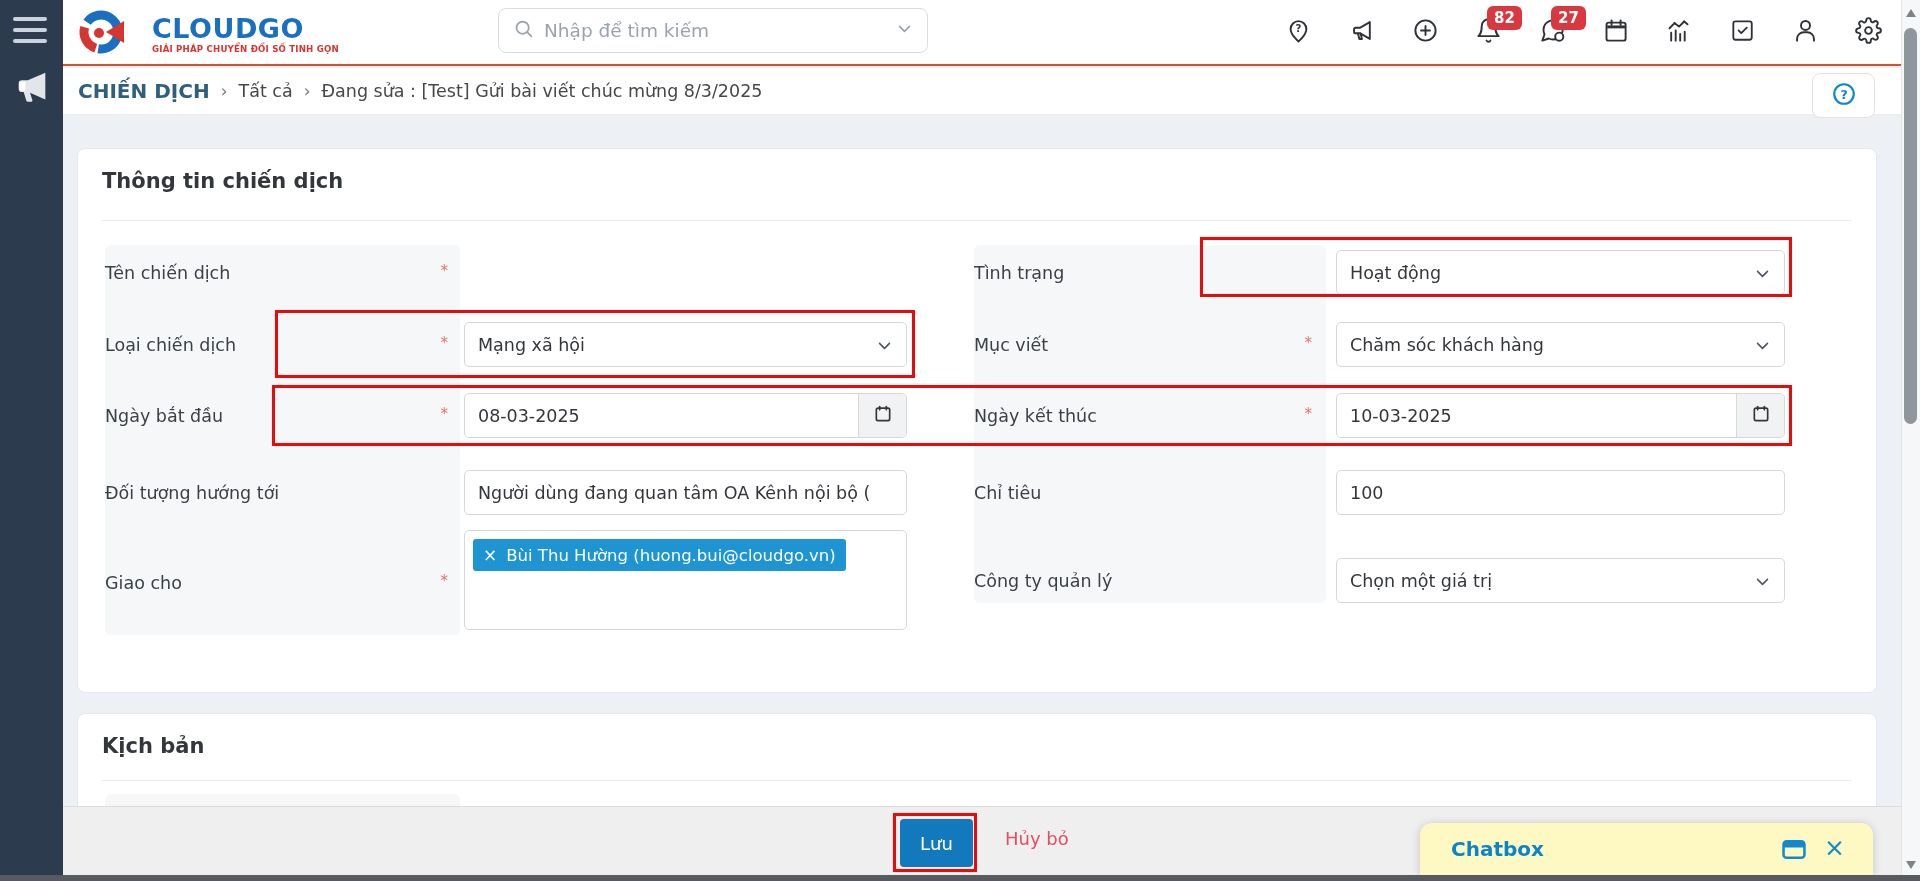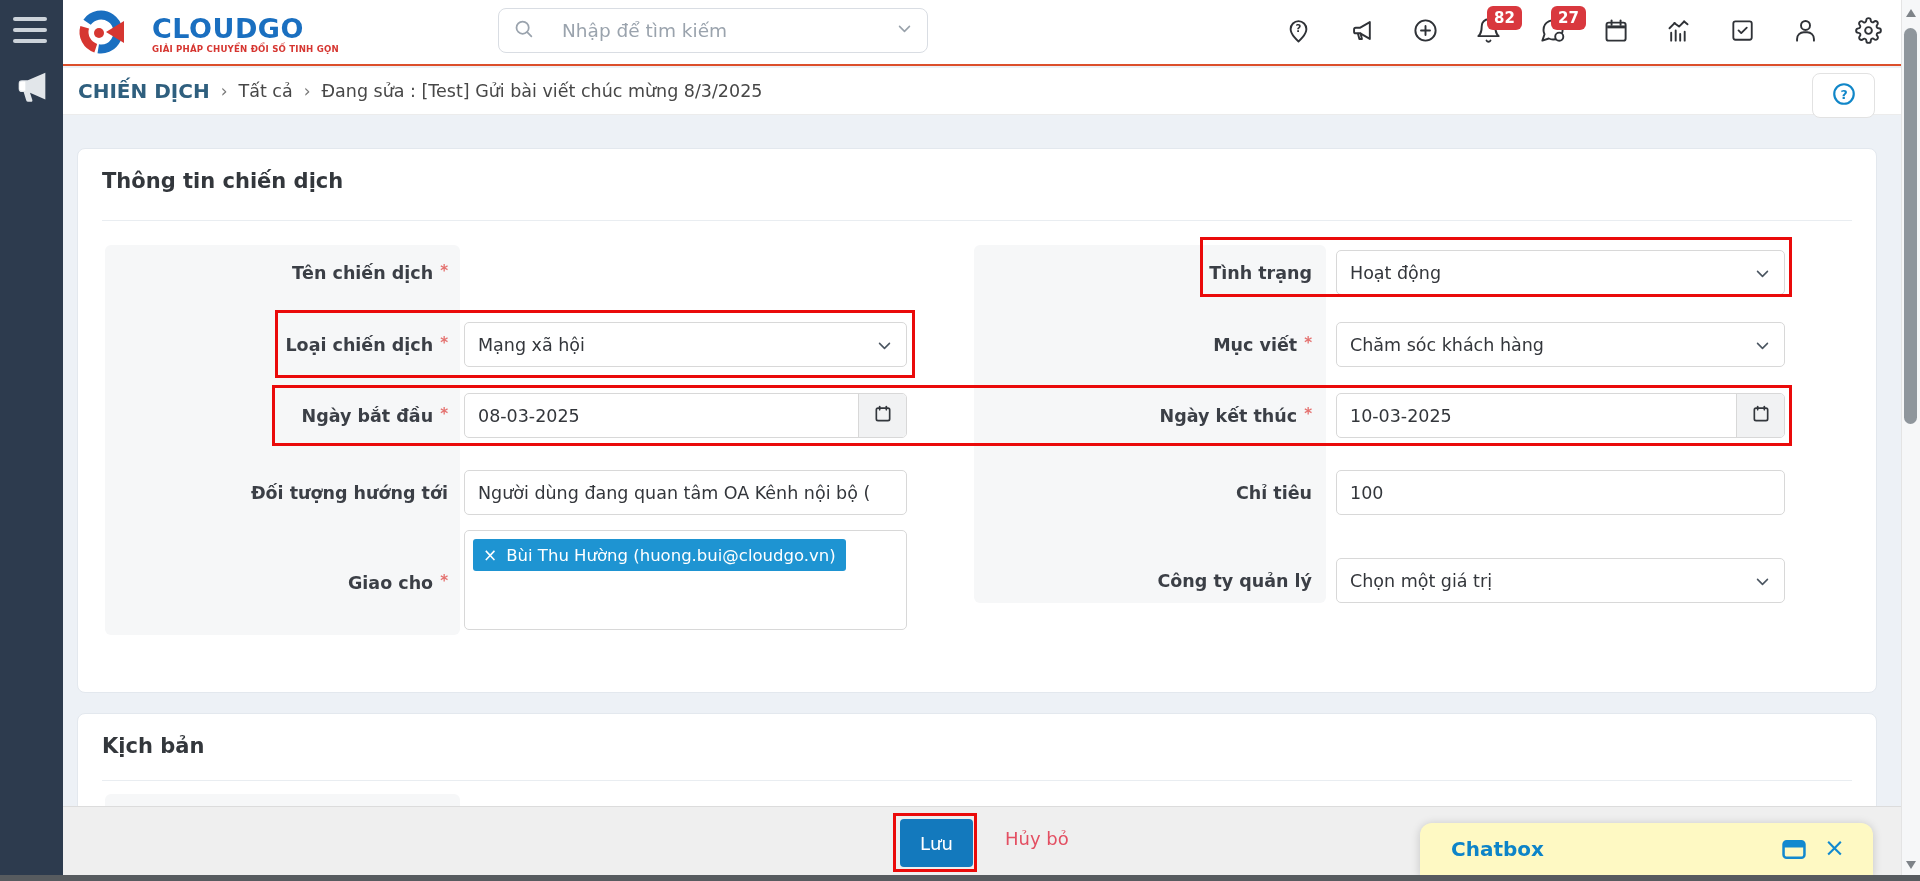--- a/index.html
+++ b/index.html
@@ -11,21 +11,21 @@
   .hamburger { position:absolute; left:13px; top:17px; width:36px; height:32px; cursor:pointer; }
   .hamburger .bar { width:34px; height:4px; border-radius:2px; background:#ccd3da; margin-bottom:7px; }
   .side-item { position:absolute; left:9px; top:66px; width:46px; height:46px; display:flex; align-items:center; justify-content:center; }
 
   
   .header { position:absolute; left:63px; top:0; width:1838px; height:66px; background:#fff; border-bottom:2px solid #dc4f2b; z-index:15; }
   .logo { position:absolute; left:12px; top:6px; display:flex; align-items:center; gap:25px; cursor:pointer; }
   .logo-text .name { font-size:27px; font-weight:800; color:#1a6fc0; letter-spacing:.5px; line-height:27px; }
   .logo-text .tagline { font-size:8.6px; font-weight:700; color:#d63631; letter-spacing:.2px; margin-top:2px;text-align:center; }
 
-  .search { position:absolute; left:435px; top:8px; width:430px; height:45px; border:1px solid #d9dde3; border-radius:8px; display:flex; align-items:center; padding:0 14px; gap:28px; background:#fff; }
+  .search { position:absolute; left:435px; top:8px; width:430px; height:45px; border:1px solid #d9dde3; border-radius:8px; display:flex; align-items:center; padding:0 14px; gap:10px; background:#fff; }
   .search input { flex:1; border:none; outline:none; font-size:18.5px; color:#333; font-family:inherit; background:transparent; }
   .search input::placeholder { color:#9aa3ad; }
 
   .hicon { position:absolute; top:15px; width:34px; height:34px; display:flex; align-items:center; justify-content:center; cursor:pointer; }
   .hicon svg { stroke:#2f3237; fill:none; stroke-width:1.7; stroke-linecap:round; stroke-linejoin:round; }
   .badge { position:absolute; top:6px; height:24px; padding:0 7px; background:#d9383e; border-radius:6px; color:#fff; font-size:15px; font-weight:700; display:flex; align-items:center; z-index:2; }
 
   
   .breadbar { position:absolute; left:63px; top:68px; width:1838px; height:47px; background:#fff; border-bottom:1px solid #ececec; display:flex; align-items:center; padding-left:15px; }
   .bc-root { font-size:20px; font-weight:700; color:#2f5f7e; cursor:pointer; }
@@ -35,21 +35,21 @@
   .help-btn { position:absolute; left:1749px; top:5px; width:63px; height:45px; background:#fff; border:1px solid #e2e2e2; border-radius:8px; display:flex; align-items:center; justify-content:center; cursor:pointer; }
 
   
   .card { position:absolute; background:#fff; border:1px solid #e3e8ee; border-radius:8px; }
   .card1 { left:77px; top:148px; width:1800px; height:545px; }
   .card2 { left:77px; top:713px; width:1800px; height:162px; }
   .card-title { position:absolute; left:24px; top:20px; font-size:21px; font-weight:700; color:#33373c; }
   .card-div { position:absolute; left:24px; right:24px; border-top:1px solid #e9edf1; }
   .labelblock { position:absolute; background:#f6f7f8; border-radius:6px; }
 
-  .flabel { position:absolute; display:flex; align-items:center; justify-content:flex-end; font-size:17.5px; color:#3b3f46;font-weight:bold; }
+  .flabel { position:absolute; display:flex; align-items:center; justify-content:space-between; font-size:17.5px; color:#3b3f46; }
   .req { color:#e4716f; font-size:15px; margin-left:7px; margin-top:-4px; }
 
   .input, .select, .datefield { position:absolute; height:45px; border:1px solid #d8d8d8; border-radius:5px; background:#fff; }
   .input input { width:100%; height:100%; border:none; outline:none; padding:0 13px; font-size:17.5px; color:#33363b; font-family:inherit; background:transparent; }
   .select { display:flex; align-items:center; padding:0 40px 0 13px; font-size:17.5px; color:#33363b; cursor:pointer; }
   .select .chev { position:absolute; right:13px; top:14px; }
   .datefield { display:flex; }
   .datefield input { flex:1; border:none; outline:none; padding:0 13px; font-size:17.5px; color:#33363b; font-family:inherit; min-width:0; background:transparent; }
   .calbtn { width:48px; height:100%; background:#f1f2f3; border-left:1px solid #d8d8d8; border-radius:0 4px 4px 0; display:flex; align-items:center; justify-content:center; cursor:pointer; }
 

